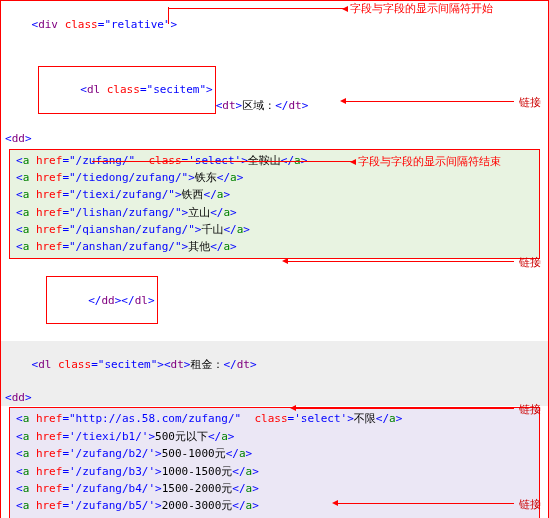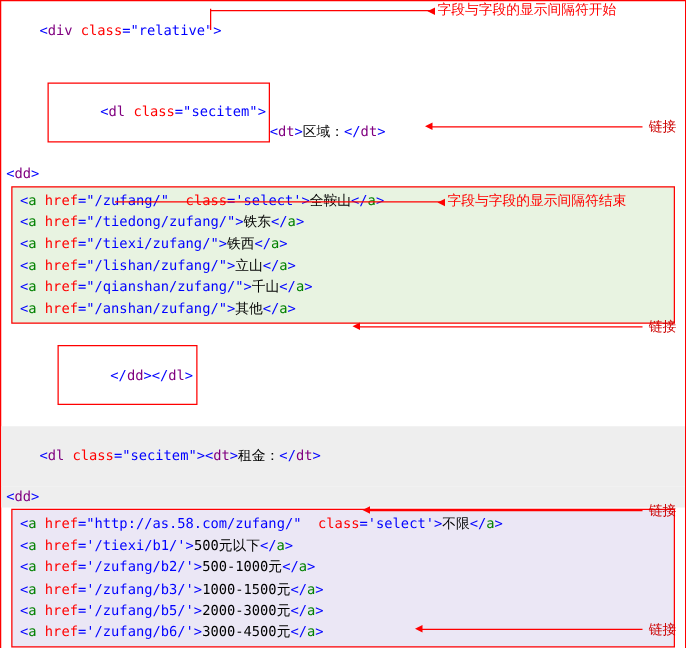--- a/index.html
+++ b/index.html
@@ -63,20 +63,21 @@
 
   <div class="fileline bg-grey">
     <span class="blue">&lt;</span><span class="purple">dl</span> <span class="red">class</span><span class="blue">="</span><span class="blue">secitem</span><span class="blue">"&gt;</span><span class="blue">&lt;</span><span class="purple">dt</span><span class="blue">&gt;</span><span>租金：</span><span class="blue">&lt;/</span><span class="purple">dt</span><span class="blue">&gt;</span>
   </div>
   <div class="fileline bg-grey dd-open"><span class="blue">&lt;</span><span class="purple">dd</span><span class="blue">&gt;</span></div>
   <div class="section-box bg-purple">
     <div class="fileline"><span class="blue">&lt;</span><span class="green">a</span> <span class="red">href</span><span class="blue">=</span><span class="blue">"http://as.58.com/zufang/"</span>  <span class="red">class</span><span class="blue">=</span><span class="blue">'select'</span><span class="blue">&gt;</span><span>不限</span><span class="blue">&lt;/</span><span class="green">a</span><span class="blue">&gt;</span></div>
     <div class="fileline"><span class="blue">&lt;</span><span class="green">a</span> <span class="red">href</span><span class="blue">=</span><span class="blue">'/tiexi/b1/'</span><span class="blue">&gt;</span><span>500元以下</span><span class="blue">&lt;/</span><span class="green">a</span><span class="blue">&gt;</span></div>
     <div class="fileline"><span class="blue">&lt;</span><span class="green">a</span> <span class="red">href</span><span class="blue">=</span><span class="blue">'/zufang/b2/'</span><span class="blue">&gt;</span><span>500-1000元</span><span class="blue">&lt;/</span><span class="green">a</span><span class="blue">&gt;</span></div>
     <div class="fileline"><span class="blue">&lt;</span><span class="green">a</span> <span class="red">href</span><span class="blue">=</span><span class="blue">'/zufang/b3/'</span><span class="blue">&gt;</span><span>1000-1500元</span><span class="blue">&lt;/</span><span class="green">a</span><span class="blue">&gt;</span></div>
+    <div class="fileline"><span class="blue">&lt;</span><span class="green">a</span> <span class="red">href</span><span class="blue">=</span><span class="blue">'/zufang/b4/'</span><span class="blue">&gt;</span><span>1500-2000元</span><span class="blue">&lt;/</span><span class="green">a</span><span class="blue">&gt;</span></div>
     <div class="fileline"><span class="blue">&lt;</span><span class="green">a</span> <span class="red">href</span><span class="blue">=</span><span class="blue">'/zufang/b5/'</span><span class="blue">&gt;</span><span>2000-3000元</span><span class="blue">&lt;/</span><span class="green">a</span><span class="blue">&gt;</span></div>
     <div class="fileline"><span class="blue">&lt;</span><span class="green">a</span> <span class="red">href</span><span class="blue">=</span><span class="blue">'/zufang/b6/'</span><span class="blue">&gt;</span><span>3000-4500元</span><span class="blue">&lt;/</span><span class="green">a</span><span class="blue">&gt;</span></div>
 
   </div>
 
 </div>
 
 <div class="annotation top1">
   <span class="arrow-left" style="left:-8px; top:5px;"></span>
   <span class="arrow-line" style="left:-182px; top:7px; width:180px; height:1px;"></span>

